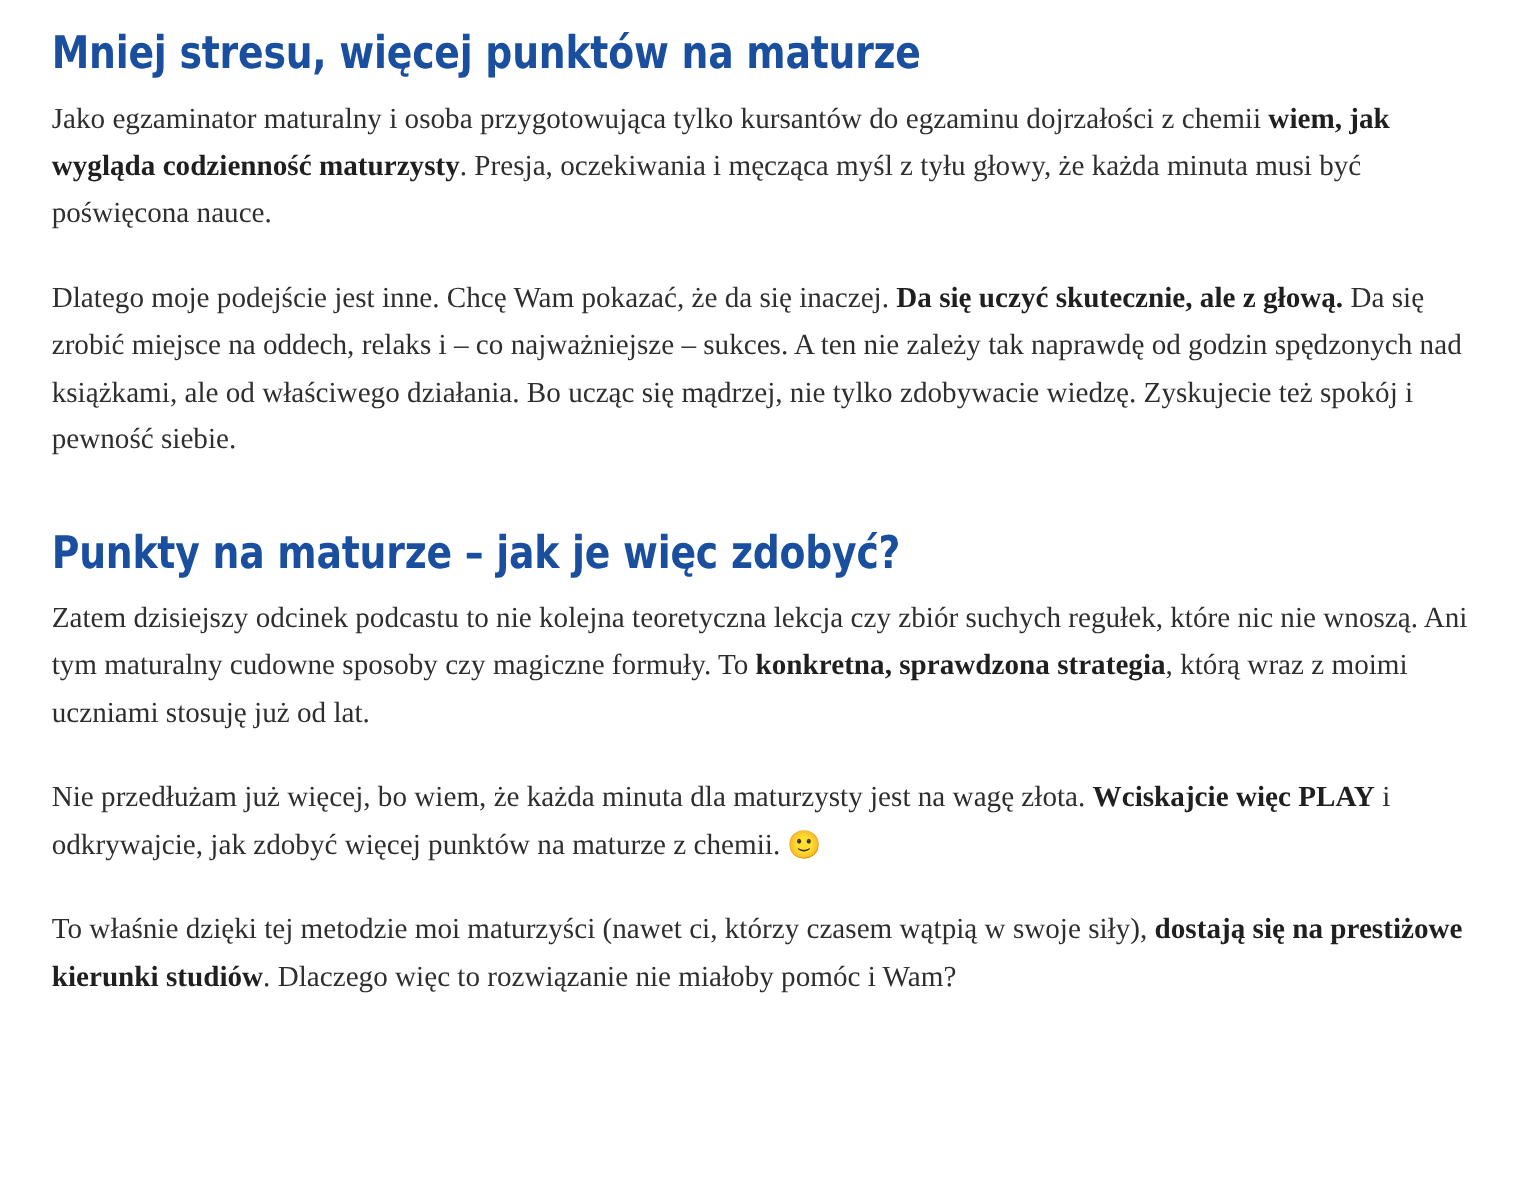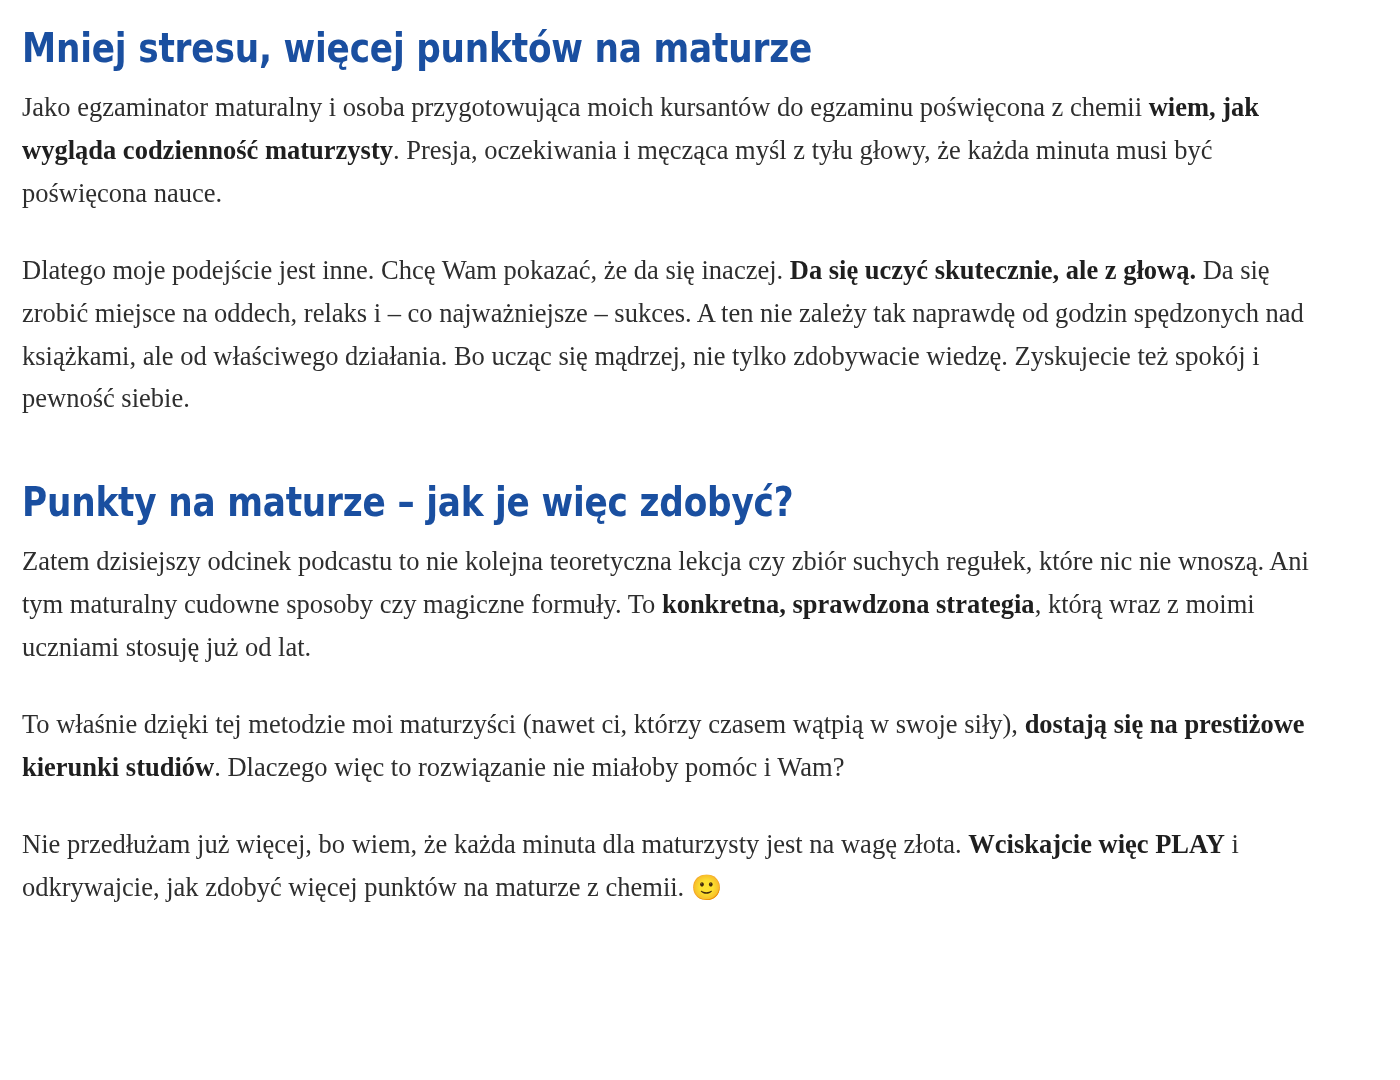--- a/index.html
+++ b/index.html
@@ -8,21 +8,21 @@
     background: #ffffff;
   }
   body {
     width: 1400px;
     min-height: 1080px;
     font-family: "Liberation Serif", "DejaVu Serif", serif;
     color: #2b2b2b;
     -webkit-font-smoothing: antialiased;
   }
   .page {
-    padding: 26px 60px 20px 22px;
+    padding: 26px 60px 20px 47px;
     box-sizing: border-box;
     width: 1400px;
   }
   h2.heading {
     font-family: "DejaVu Sans Condensed", "Liberation Sans Narrow", "Liberation Sans", sans-serif;
     font-weight: 700;
     color: #1a4fa0;
     font-size: 41px;
     line-height: 1.12;
     letter-spacing: -0.2px;
@@ -52,22 +52,22 @@
     font-size: 25px;
   }
 </style>
 </head>
 <body>
 
 <div class="page">
 
   <h2 class="heading first">Mniej stresu, więcej punktów na maturze</h2>
 
-  <p class="para"><span>Jako egzaminator maturalny i osoba przygotowująca moich kursantów do egzaminu poświęcona z chemii </span><b>wiem, jak wygląda codzienność maturzysty</b><span>. Presja, oczekiwania i męcząca myśl z tyłu głowy, że każda minuta musi być poświęcona nauce.</span></p>
+  <p class="para"><span>Jako egzaminator maturalny i osoba przygotowująca tylko kursantów do egzaminu dojrzałości z chemii </span><b>wiem, jak wygląda codzienność maturzysty</b><span>. Presja, oczekiwania i męcząca myśl z tyłu głowy, że każda minuta musi być poświęcona nauce.</span></p>
   <p class="para"><span>Dlatego moje podejście jest inne. Chcę Wam pokazać, że da się inaczej. </span><b>Da się uczyć skutecznie, ale z głową.</b><span> Da się zrobić miejsce na oddech, relaks i – co najważniejsze – sukces. A ten nie zależy tak naprawdę od godzin spędzonych nad książkami, ale od właściwego działania. Bo ucząc się mądrzej, nie tylko zdobywacie wiedzę. Zyskujecie też spokój i pewność siebie.</span></p>
 
   <h2 class="heading second">Punkty na maturze – jak je więc zdobyć?</h2>
 
   <p class="para"><span>Zatem dzisiejszy odcinek podcastu to nie kolejna teoretyczna lekcja czy zbiór suchych regułek, które nic nie wnoszą. Ani tym maturalny cudowne sposoby czy magiczne formuły. To </span><b>konkretna, sprawdzona strategia</b><span>, którą wraz z moimi uczniami stosuję już od lat.</span></p>
+  <p class="para"><span>Nie przedłużam już więcej, bo wiem, że każda minuta dla maturzysty jest na wagę złota. </span><b>Wciskajcie więc PLAY</b><span> i odkrywajcie, jak zdobyć więcej punktów na maturze z chemii. </span><span class="emoji">🙂</span></p>
   <p class="para"><span>To właśnie dzięki tej metodzie moi maturzyści (nawet ci, którzy czasem wątpią w swoje siły), </span><b>dostają się na prestiżowe kierunki studiów</b><span>. Dlaczego więc to rozwiązanie nie miałoby pomóc i Wam?</span></p>
-  <p class="para"><span>Nie przedłużam już więcej, bo wiem, że każda minuta dla maturzysty jest na wagę złota. </span><b>Wciskajcie więc PLAY</b><span> i odkrywajcie, jak zdobyć więcej punktów na maturze z chemii. </span><span class="emoji">🙂</span></p>
 
 </div>
 
 </body></html>

